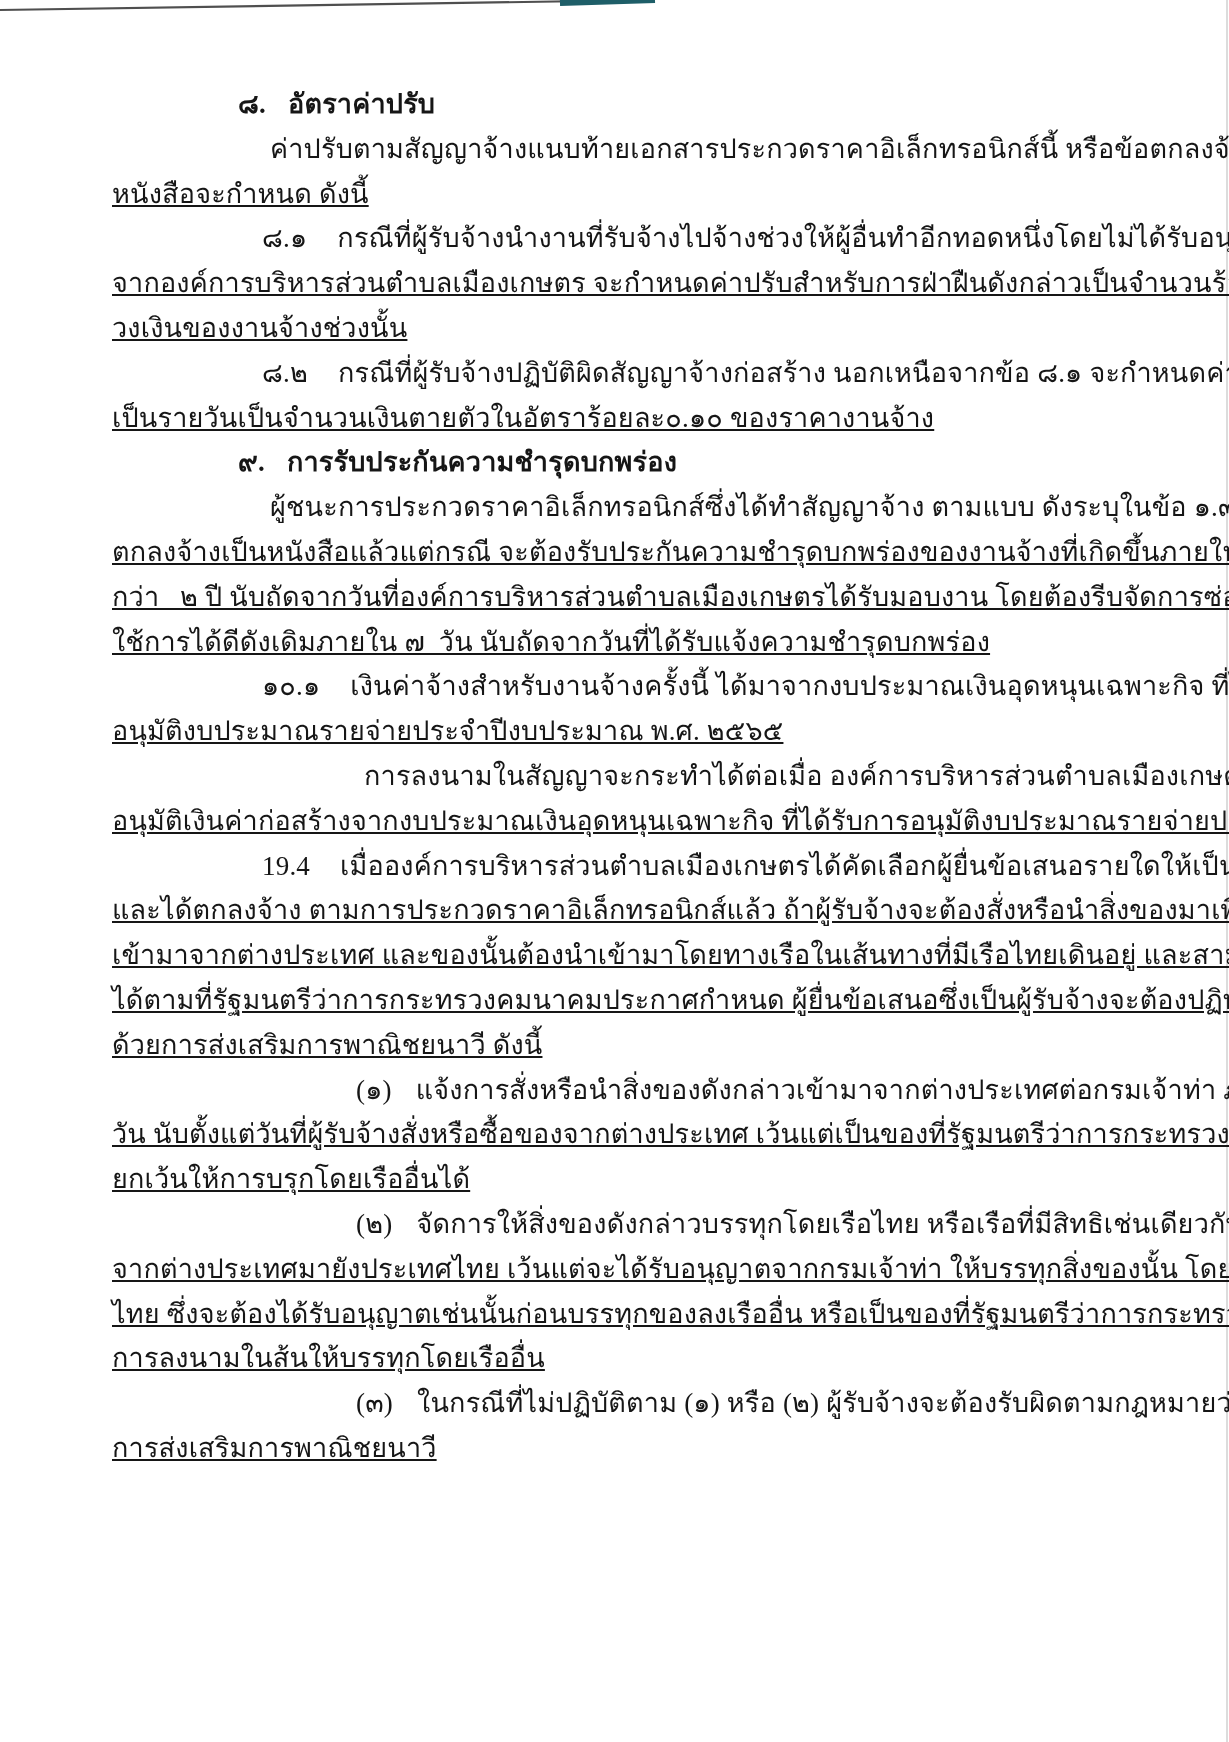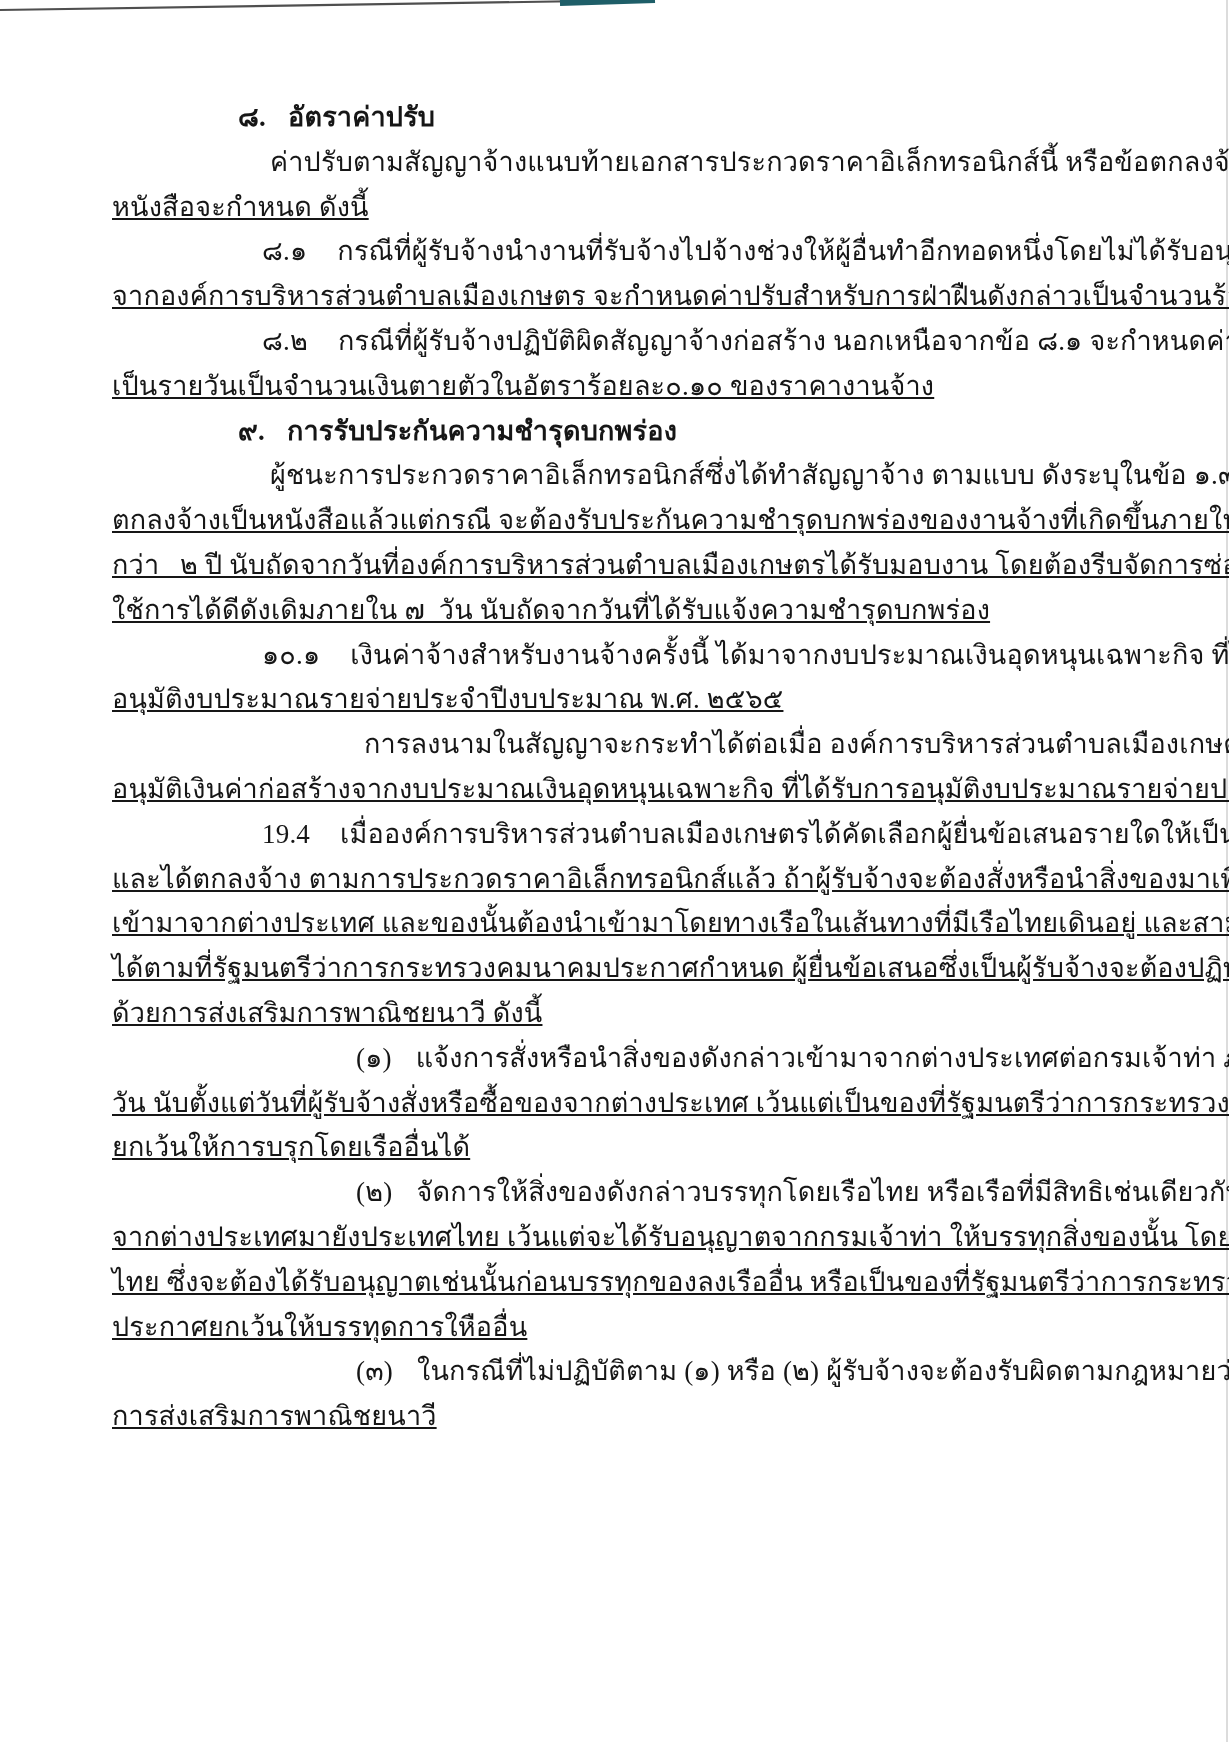--- a/index.html
+++ b/index.html
@@ -28,21 +28,20 @@
     top: 0; right: 1px;
     width: 2px; height: 1742px;
     background: #dcdcdc;
     pointer-events: none;
   }
   .text-block {
     position: absolute;
     top: 82px;
     left: 112px;
     width: 1040px;
-    margin-top: 13px;
   }
   .line {
     white-space: pre;
     font-size: 27px;
     line-height: 44.8px;
     height: 44.8px;
     letter-spacing: 0.2px;
   }
   .line .num { display: inline-block; }
   
@@ -67,20 +66,21 @@
   </svg>
 
   <div class="scan-right-edge" style="background: rgb(220, 220, 220);"></div>
 
   <div class="text-block">
       <div class="line heading"><span class="num">๘.</span><span class="txt">อัตราค่าปรับ</span></div>
       <div class="line paragraph"><span class="txt">ค่าปรับตามสัญญาจ้างแนบท้ายเอกสารประกวดราคาอิเล็กทรอนิกส์นี้ หรือข้อตกลงจ้างเป็น</span></div>
       <div class="line continuation"><span class="txt">หนังสือจะกำหนด ดังนี้</span></div>
       <div class="line subclause"><span class="num">๘.๑</span><span class="txt">กรณีที่ผู้รับจ้างนำงานที่รับจ้างไปจ้างช่วงให้ผู้อื่นทำอีกทอดหนึ่งโดยไม่ได้รับอนุญาต</span></div>
       <div class="line continuation"><span class="txt">จากองค์การบริหารส่วนตำบลเมืองเกษตร จะกำหนดค่าปรับสำหรับการฝ่าฝืนดังกล่าวเป็นจำนวนร้อยละ๑๐.๐๐ ของ</span></div>
+      <div class="line continuation"><span class="txt">วงเงินของงานจ้างช่วงนั้น</span></div>
       <div class="line subclause"><span class="num">๘.๒</span><span class="txt">กรณีที่ผู้รับจ้างปฏิบัติผิดสัญญาจ้างก่อสร้าง นอกเหนือจากข้อ ๘.๑ จะกำหนดค่าปรับ</span></div>
       <div class="line continuation"><span class="txt">เป็นรายวันเป็นจำนวนเงินตายตัวในอัตราร้อยละ๐.๑๐ ของราคางานจ้าง</span></div>
       <div class="line heading"><span class="num">๙.</span><span class="txt">การรับประกันความชำรุดบกพร่อง</span></div>
       <div class="line paragraph"><span class="txt">ผู้ชนะการประกวดราคาอิเล็กทรอนิกส์ซึ่งได้ทำสัญญาจ้าง ตามแบบ ดังระบุในข้อ ๑.๓ หรือข้อ</span></div>
       <div class="line continuation"><span class="txt">ตกลงจ้างเป็นหนังสือแล้วแต่กรณี จะต้องรับประกันความชำรุดบกพร่องของงานจ้างที่เกิดขึ้นภายในระยะเวลา ไม่น้อย</span></div>
       <div class="line continuation"><span class="txt">กว่า   ๒ ปี นับถัดจากวันที่องค์การบริหารส่วนตำบลเมืองเกษตรได้รับมอบงาน โดยต้องรีบจัดการซ่อมแซมแก้ไขให้</span></div>
       <div class="line continuation"><span class="txt">ใช้การได้ดีดังเดิมภายใน ๗  วัน นับถัดจากวันที่ได้รับแจ้งความชำรุดบกพร่อง</span></div>
       <div class="line subclause"><span class="num">๑๐.๑</span><span class="txt">เงินค่าจ้างสำหรับงานจ้างครั้งนี้ ได้มาจากงบประมาณเงินอุดหนุนเฉพาะกิจ ที่ได้รับการ</span></div>
       <div class="line continuation"><span class="txt">อนุมัติงบประมาณรายจ่ายประจำปีงบประมาณ พ.ศ. ๒๕๖๕</span></div>
       <div class="line deep"><span class="txt">การลงนามในสัญญาจะกระทำได้ต่อเมื่อ องค์การบริหารส่วนตำบลเมืองเกษตรได้รับ</span></div>
@@ -89,18 +89,18 @@
       <div class="line continuation"><span class="txt">และได้ตกลงจ้าง ตามการประกวดราคาอิเล็กทรอนิกส์แล้ว ถ้าผู้รับจ้างจะต้องสั่งหรือนำสิ่งของมาเพื่องานจ้างดังกล่าว</span></div>
       <div class="line continuation"><span class="txt">เข้ามาจากต่างประเทศ และของนั้นต้องนำเข้ามาโดยทางเรือในเส้นทางที่มีเรือไทยเดินอยู่ และสามารถให้บริการรับขน</span></div>
       <div class="line continuation"><span class="txt">ได้ตามที่รัฐมนตรีว่าการกระทรวงคมนาคมประกาศกำหนด ผู้ยื่นข้อเสนอซึ่งเป็นผู้รับจ้างจะต้องปฏิบัติตามกฎหมายว่า</span></div>
       <div class="line continuation"><span class="txt">ด้วยการส่งเสริมการพาณิชยนาวี ดังนี้</span></div>
       <div class="line item"><span class="num">(๑)</span><span class="txt">แจ้งการสั่งหรือนำสิ่งของดังกล่าวเข้ามาจากต่างประเทศต่อกรมเจ้าท่า ภายใน ๗</span></div>
       <div class="line continuation"><span class="txt">วัน นับตั้งแต่วันที่ผู้รับจ้างสั่งหรือซื้อของจากต่างประเทศ เว้นแต่เป็นของที่รัฐมนตรีว่าการกระทรวงคมนาคมประกาศ</span></div>
       <div class="line continuation"><span class="txt">ยกเว้นให้การบรุกโดยเรืออื่นได้</span></div>
       <div class="line item"><span class="num">(๒)</span><span class="txt">จัดการให้สิ่งของดังกล่าวบรรทุกโดยเรือไทย หรือเรือที่มีสิทธิเช่นเดียวกับเรือไทย</span></div>
       <div class="line continuation"><span class="txt">จากต่างประเทศมายังประเทศไทย เว้นแต่จะได้รับอนุญาตจากกรมเจ้าท่า ให้บรรทุกสิ่งของนั้น โดยเรืออื่นที่มิใช่เรือ</span></div>
       <div class="line continuation"><span class="txt">ไทย ซึ่งจะต้องได้รับอนุญาตเช่นนั้นก่อนบรรทุกของลงเรืออื่น หรือเป็นของที่รัฐมนตรีว่าการกระทรวงคมนาคม</span></div>
-      <div class="line continuation"><span class="txt">ประกาศยกเว้นให้บรรทุดการใหืออื่น</span></div>
+      <div class="line continuation"><span class="txt">การลงนามในส้นให้บรรทุกโดยเรืออื่น</span></div>
       <div class="line item"><span class="num">(๓)</span><span class="txt">ในกรณีที่ไม่ปฏิบัติตาม (๑) หรือ (๒) ผู้รับจ้างจะต้องรับผิดตามกฎหมายว่าด้วย</span></div>
       <div class="line continuation"><span class="txt">การส่งเสริมการพาณิชยนาวี</span></div>
     </div>
 
 </div>
 
 </body></html>

